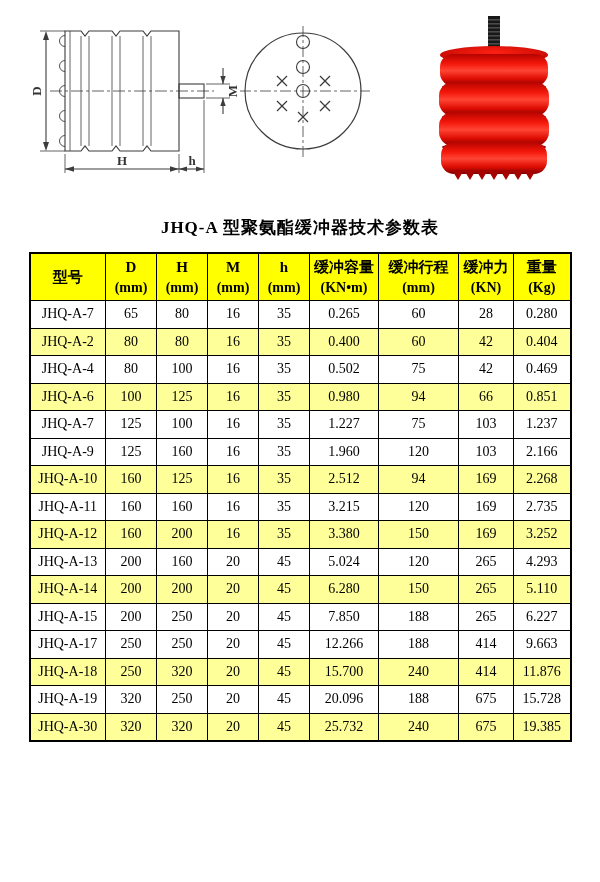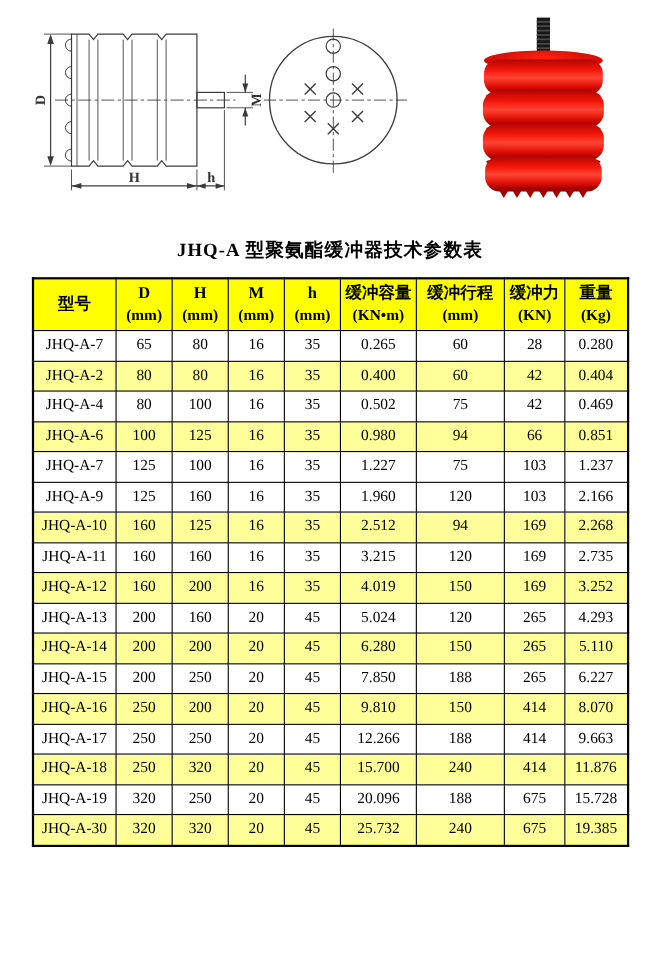--- a/index.html
+++ b/index.html
@@ -291,21 +291,21 @@
           <td>120</td>
           <td>169</td>
           <td>2.735</td>
         </tr>
         <tr class="alt">
           <td>JHQ-A-12</td>
           <td>160</td>
           <td>200</td>
           <td>16</td>
           <td>35</td>
-          <td>4.019</td>
+          <td>3.380</td>
           <td>150</td>
           <td>169</td>
           <td>3.252</td>
         </tr>
         <tr>
           <td>JHQ-A-13</td>
           <td>200</td>
           <td>160</td>
           <td>20</td>
           <td>45</td>
@@ -329,31 +329,20 @@
           <td>JHQ-A-15</td>
           <td>200</td>
           <td>250</td>
           <td>20</td>
           <td>45</td>
           <td>7.850</td>
           <td>188</td>
           <td>265</td>
           <td>6.227</td>
         </tr>
-        <tr class="alt">
-          <td>JHQ-A-16</td>
-          <td>250</td>
-          <td>200</td>
-          <td>20</td>
-          <td>45</td>
-          <td>9.810</td>
-          <td>150</td>
-          <td>414</td>
-          <td>8.070</td>
-        </tr>
         <tr>
           <td>JHQ-A-17</td>
           <td>250</td>
           <td>250</td>
           <td>20</td>
           <td>45</td>
           <td>12.266</td>
           <td>188</td>
           <td>414</td>
           <td>9.663</td>

